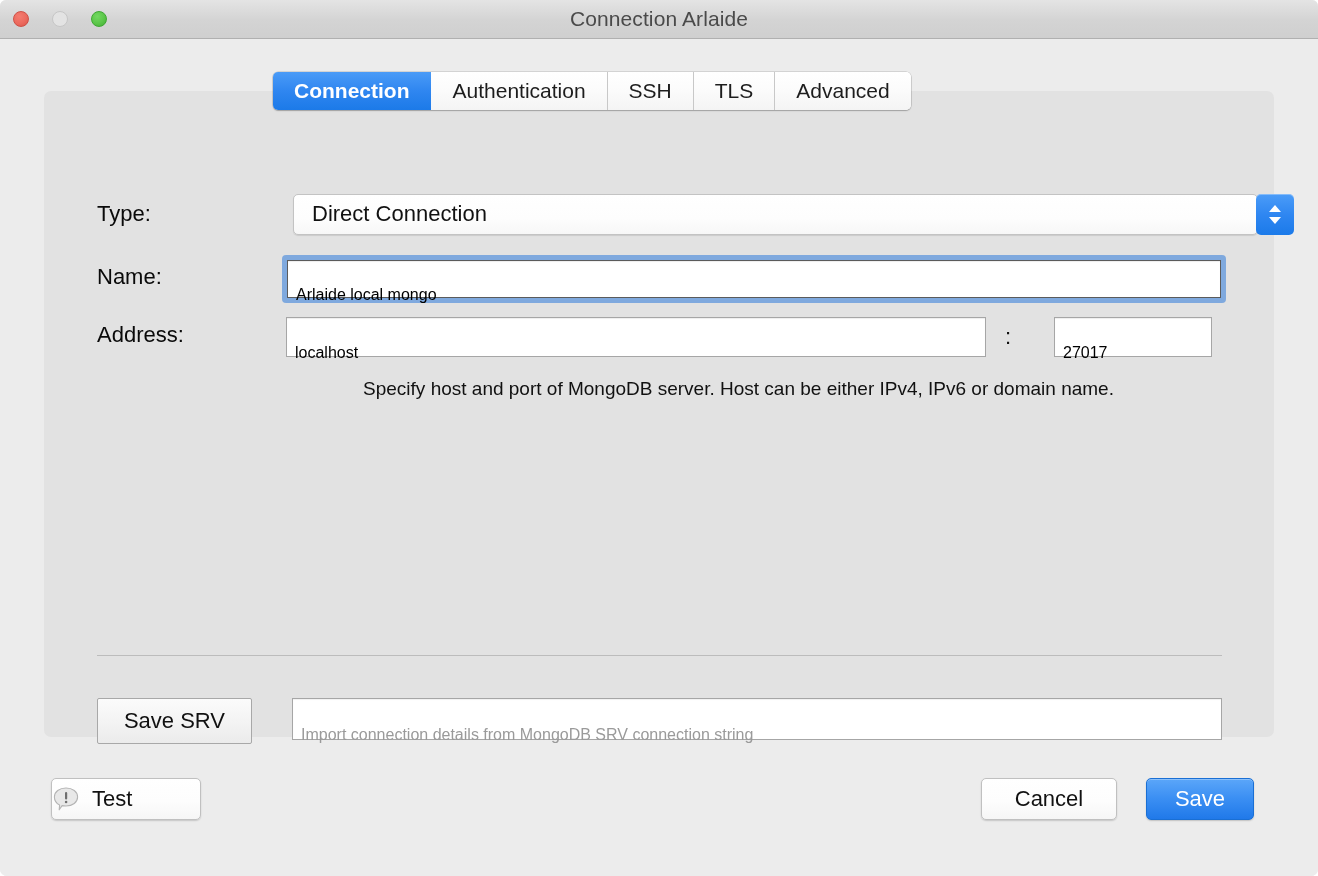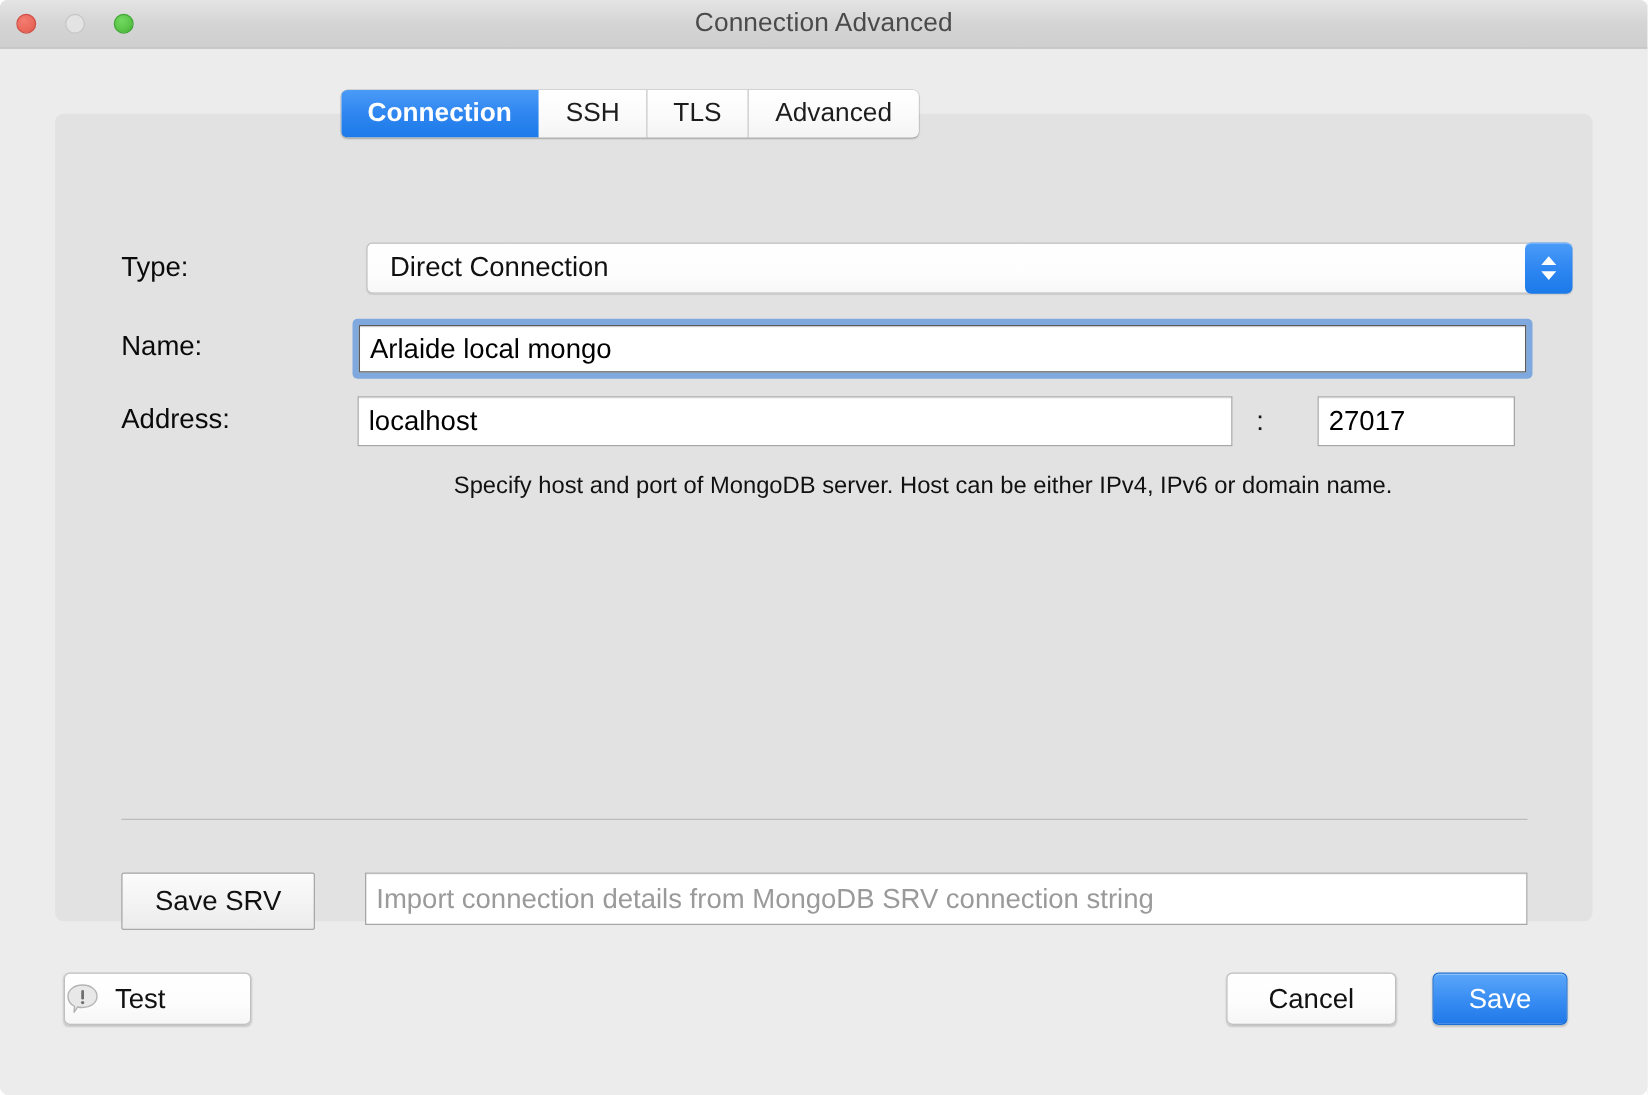--- a/index.html
+++ b/index.html
@@ -136,20 +136,21 @@
   .lbl-name    { left: 53px; top: 173px; }
   .lbl-address { left: 53px; top: 231px; }
 
   
   .popup-wrap {
     position: absolute;
     left: 249px;
     top: 103px;
     width: 965px;
     height: 41px;
+    padding-left: 36px;
   }
   .popup-face {
     position: absolute;
     left: 0; top: 0;
     width: 965px;
     height: 41px;
     background: linear-gradient(to bottom, #ffffff 0%, #fdfdfd 60%, #f7f7f7 100%);
     border: 1px solid #c3c3c3;
     border-radius: 5px;
     box-shadow: 0 1px 1px rgba(0,0,0,0.10);
@@ -179,25 +180,25 @@
   .field {
     position: absolute;
     background: #ffffff;
     border: 1px solid #a6a6a6;
     box-sizing: border-box;
     box-shadow: inset 0 1px 1px rgba(0,0,0,0.07);
   }
   .field-text {
     position: absolute;
     left: 8px;
-    top: 0;
+    top: 16px;
     height: 100%;
     display: flex;
     align-items: center;
-    font-size: 22px;
+    font-size: 16px;
     color: #000000;
     white-space: nowrap;
   }
   .field-text.placeholder { color: #9a9a9a; }
 
   .focus-ring {
     position: absolute;
     left: 238px;
     top: 164px;
     width: 944px;
@@ -334,21 +335,21 @@
 </style>
 </head>
 <body>
 
 <div class="window">
 
   <div class="titlebar">
     <div class="traffic tl-close"></div>
     <div class="traffic tl-min"></div>
     <div class="traffic tl-zoom"></div>
-    <div class="title-text">Connection Advanced</div>
+    <div class="title-text">Connection Arlaide</div>
   </div>
 
   <div class="content">
 
     <div class="panel">
 
       <div class="row-label lbl-type">Type:</div>
       <div class="row-label lbl-name">Name:</div>
       <div class="row-label lbl-address">Address:</div>
 
@@ -383,20 +384,21 @@
       <div class="separator"></div>
 
       <div class="srv-button">Save SRV</div>
       <div class="srv-field">
         <div class="field-text placeholder">Import connection details from MongoDB SRV connection string</div>
       </div>
     </div>
 
     <div class="tabbar">
       <div class="tab selected">Connection</div>
+      <div class="tab">Authentication</div>
       <div class="tab">SSH</div>
       <div class="tab">TLS</div>
       <div class="tab">Advanced</div>
     </div>
 
     <div class="btn btn-test">
       <span class="bubble-icon">
         <svg width="28" height="26" viewBox="0 0 28 26" aria-hidden="true">
           <path d="M14 2 C20.6 2 25.6 5.8 25.6 11 C25.6 16.2 20.6 20 14 20 C12.6 20 11.3 19.85 10.1 19.6 L7.2 23.8 L7.6 19.1 C4.3 17.4 2.4 14.45 2.4 11 C2.4 5.8 7.4 2 14 2 Z" fill="#e8e8e8" stroke="#b4b4b4" stroke-width="1.1" stroke-linejoin="round"></path>
           <rect x="13" y="6" width="2.2" height="7.6" rx="1.1" fill="#6f6f6f"></rect>

